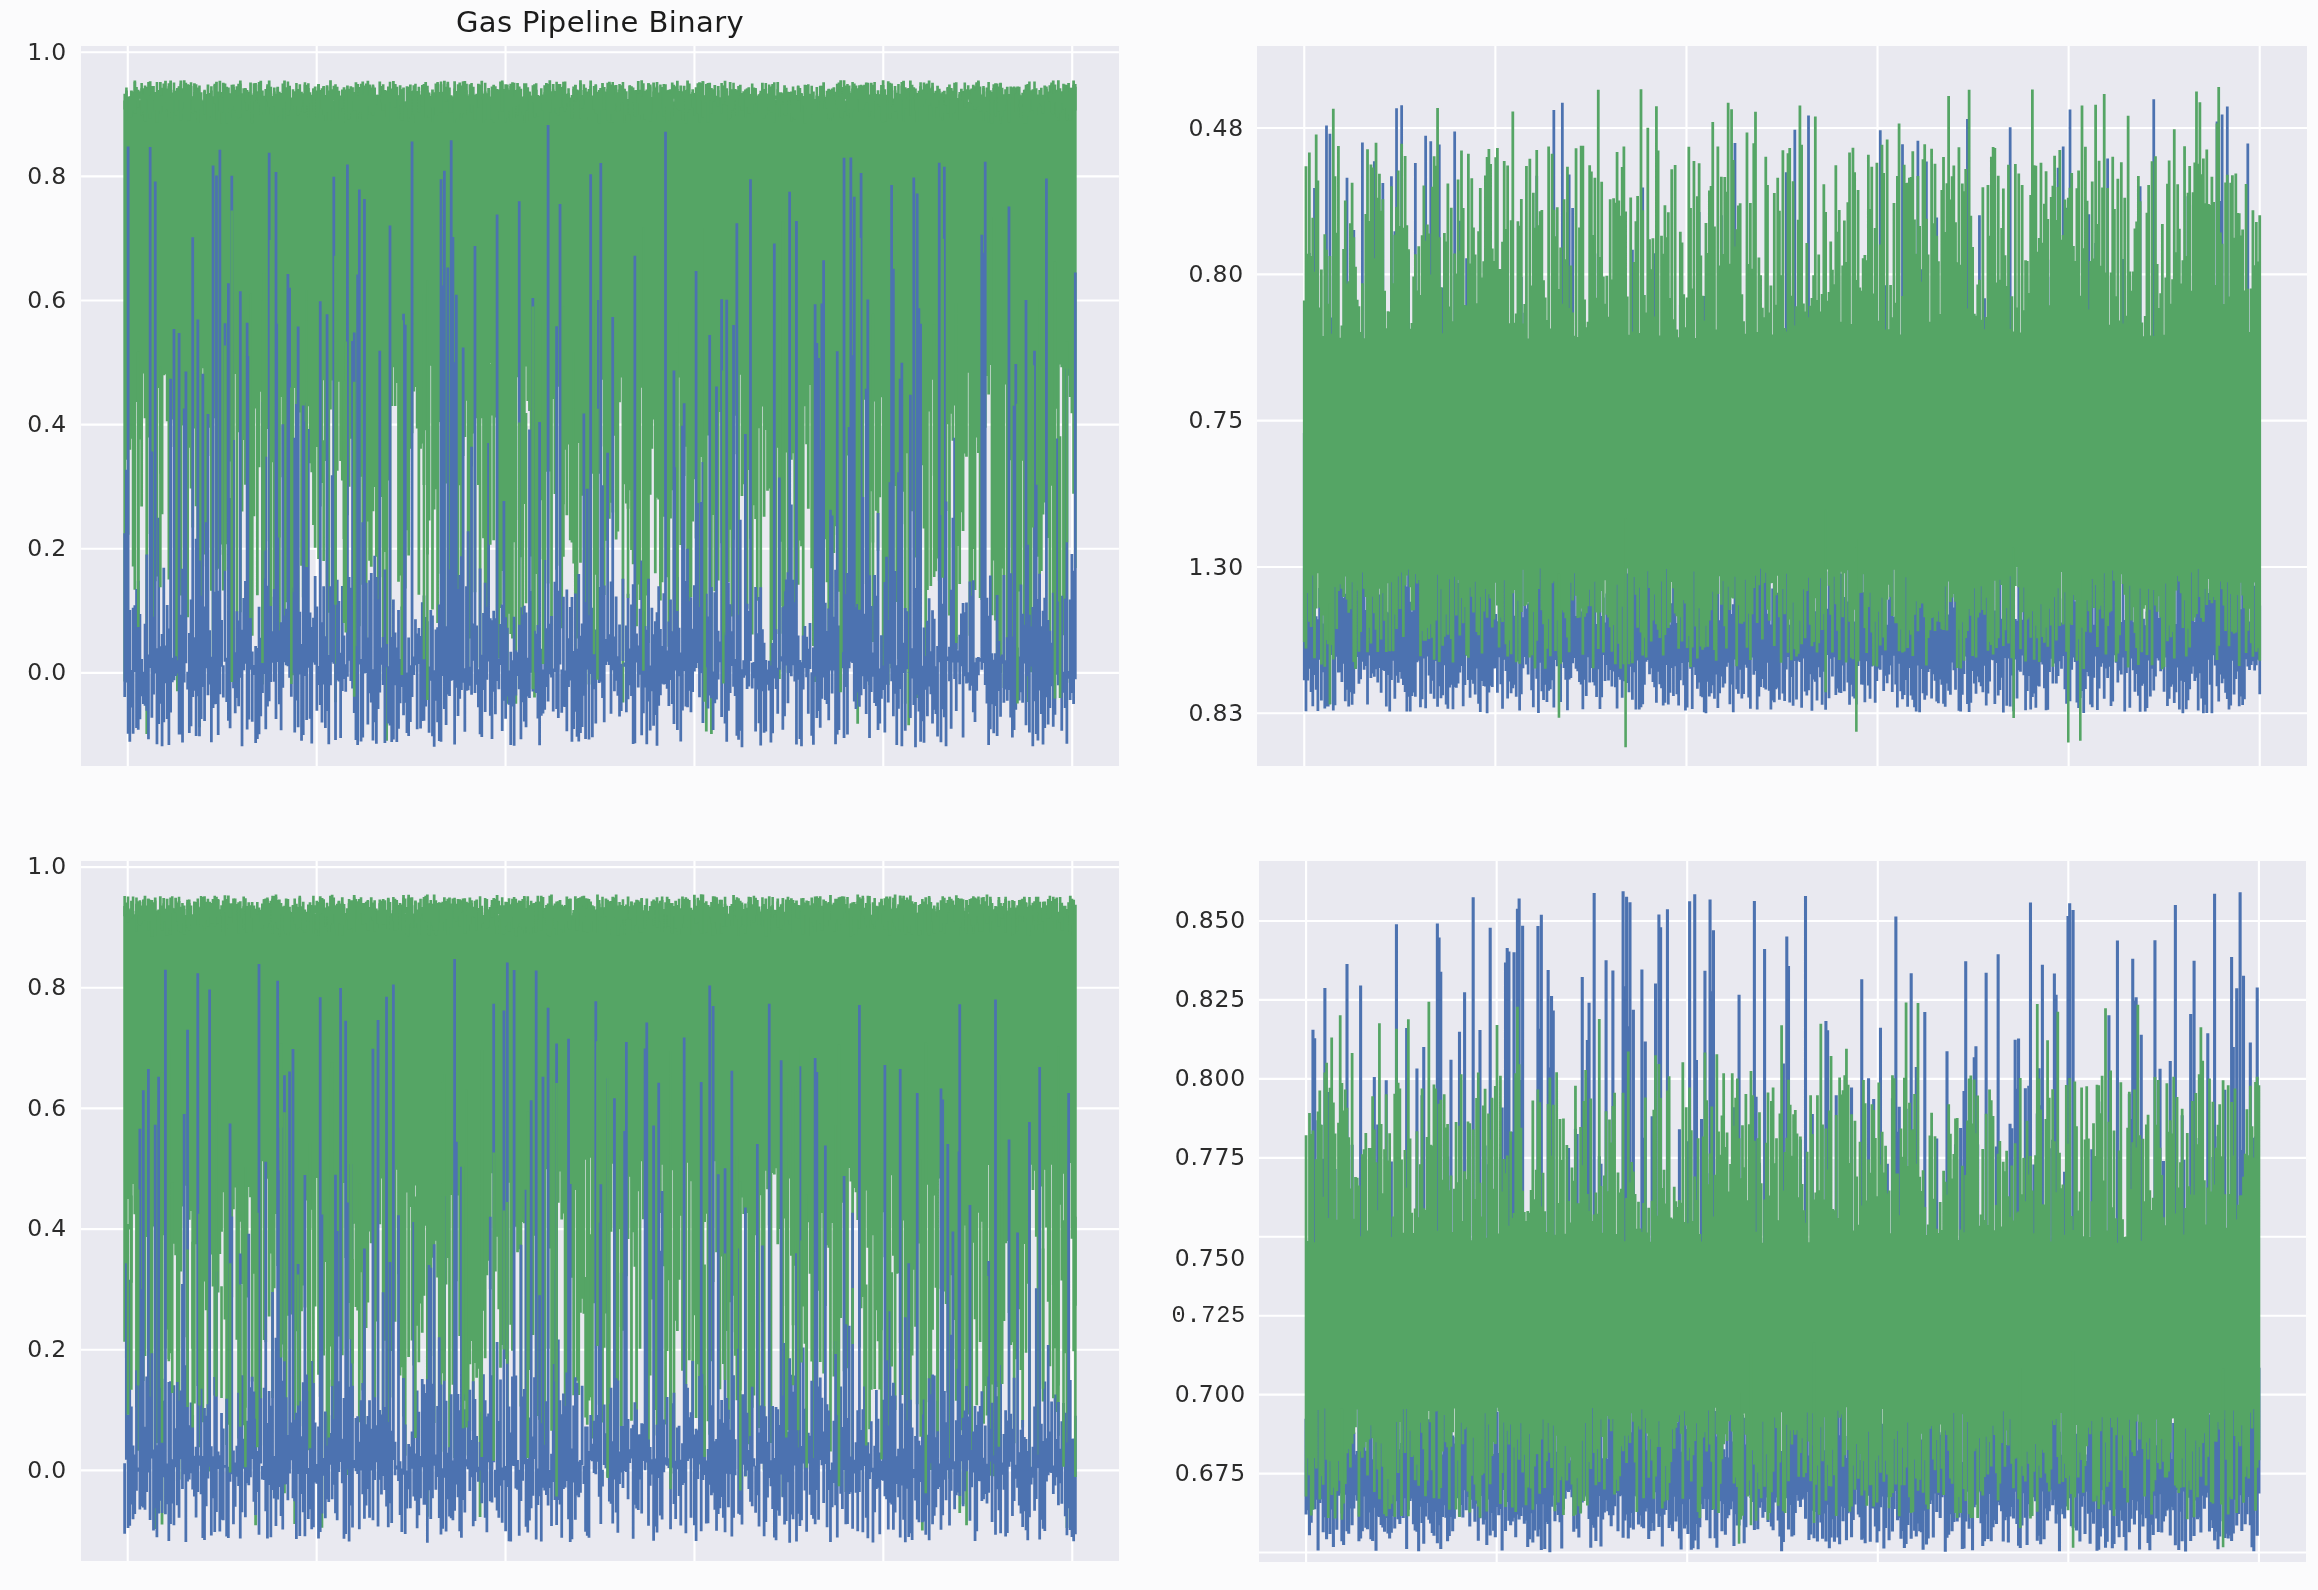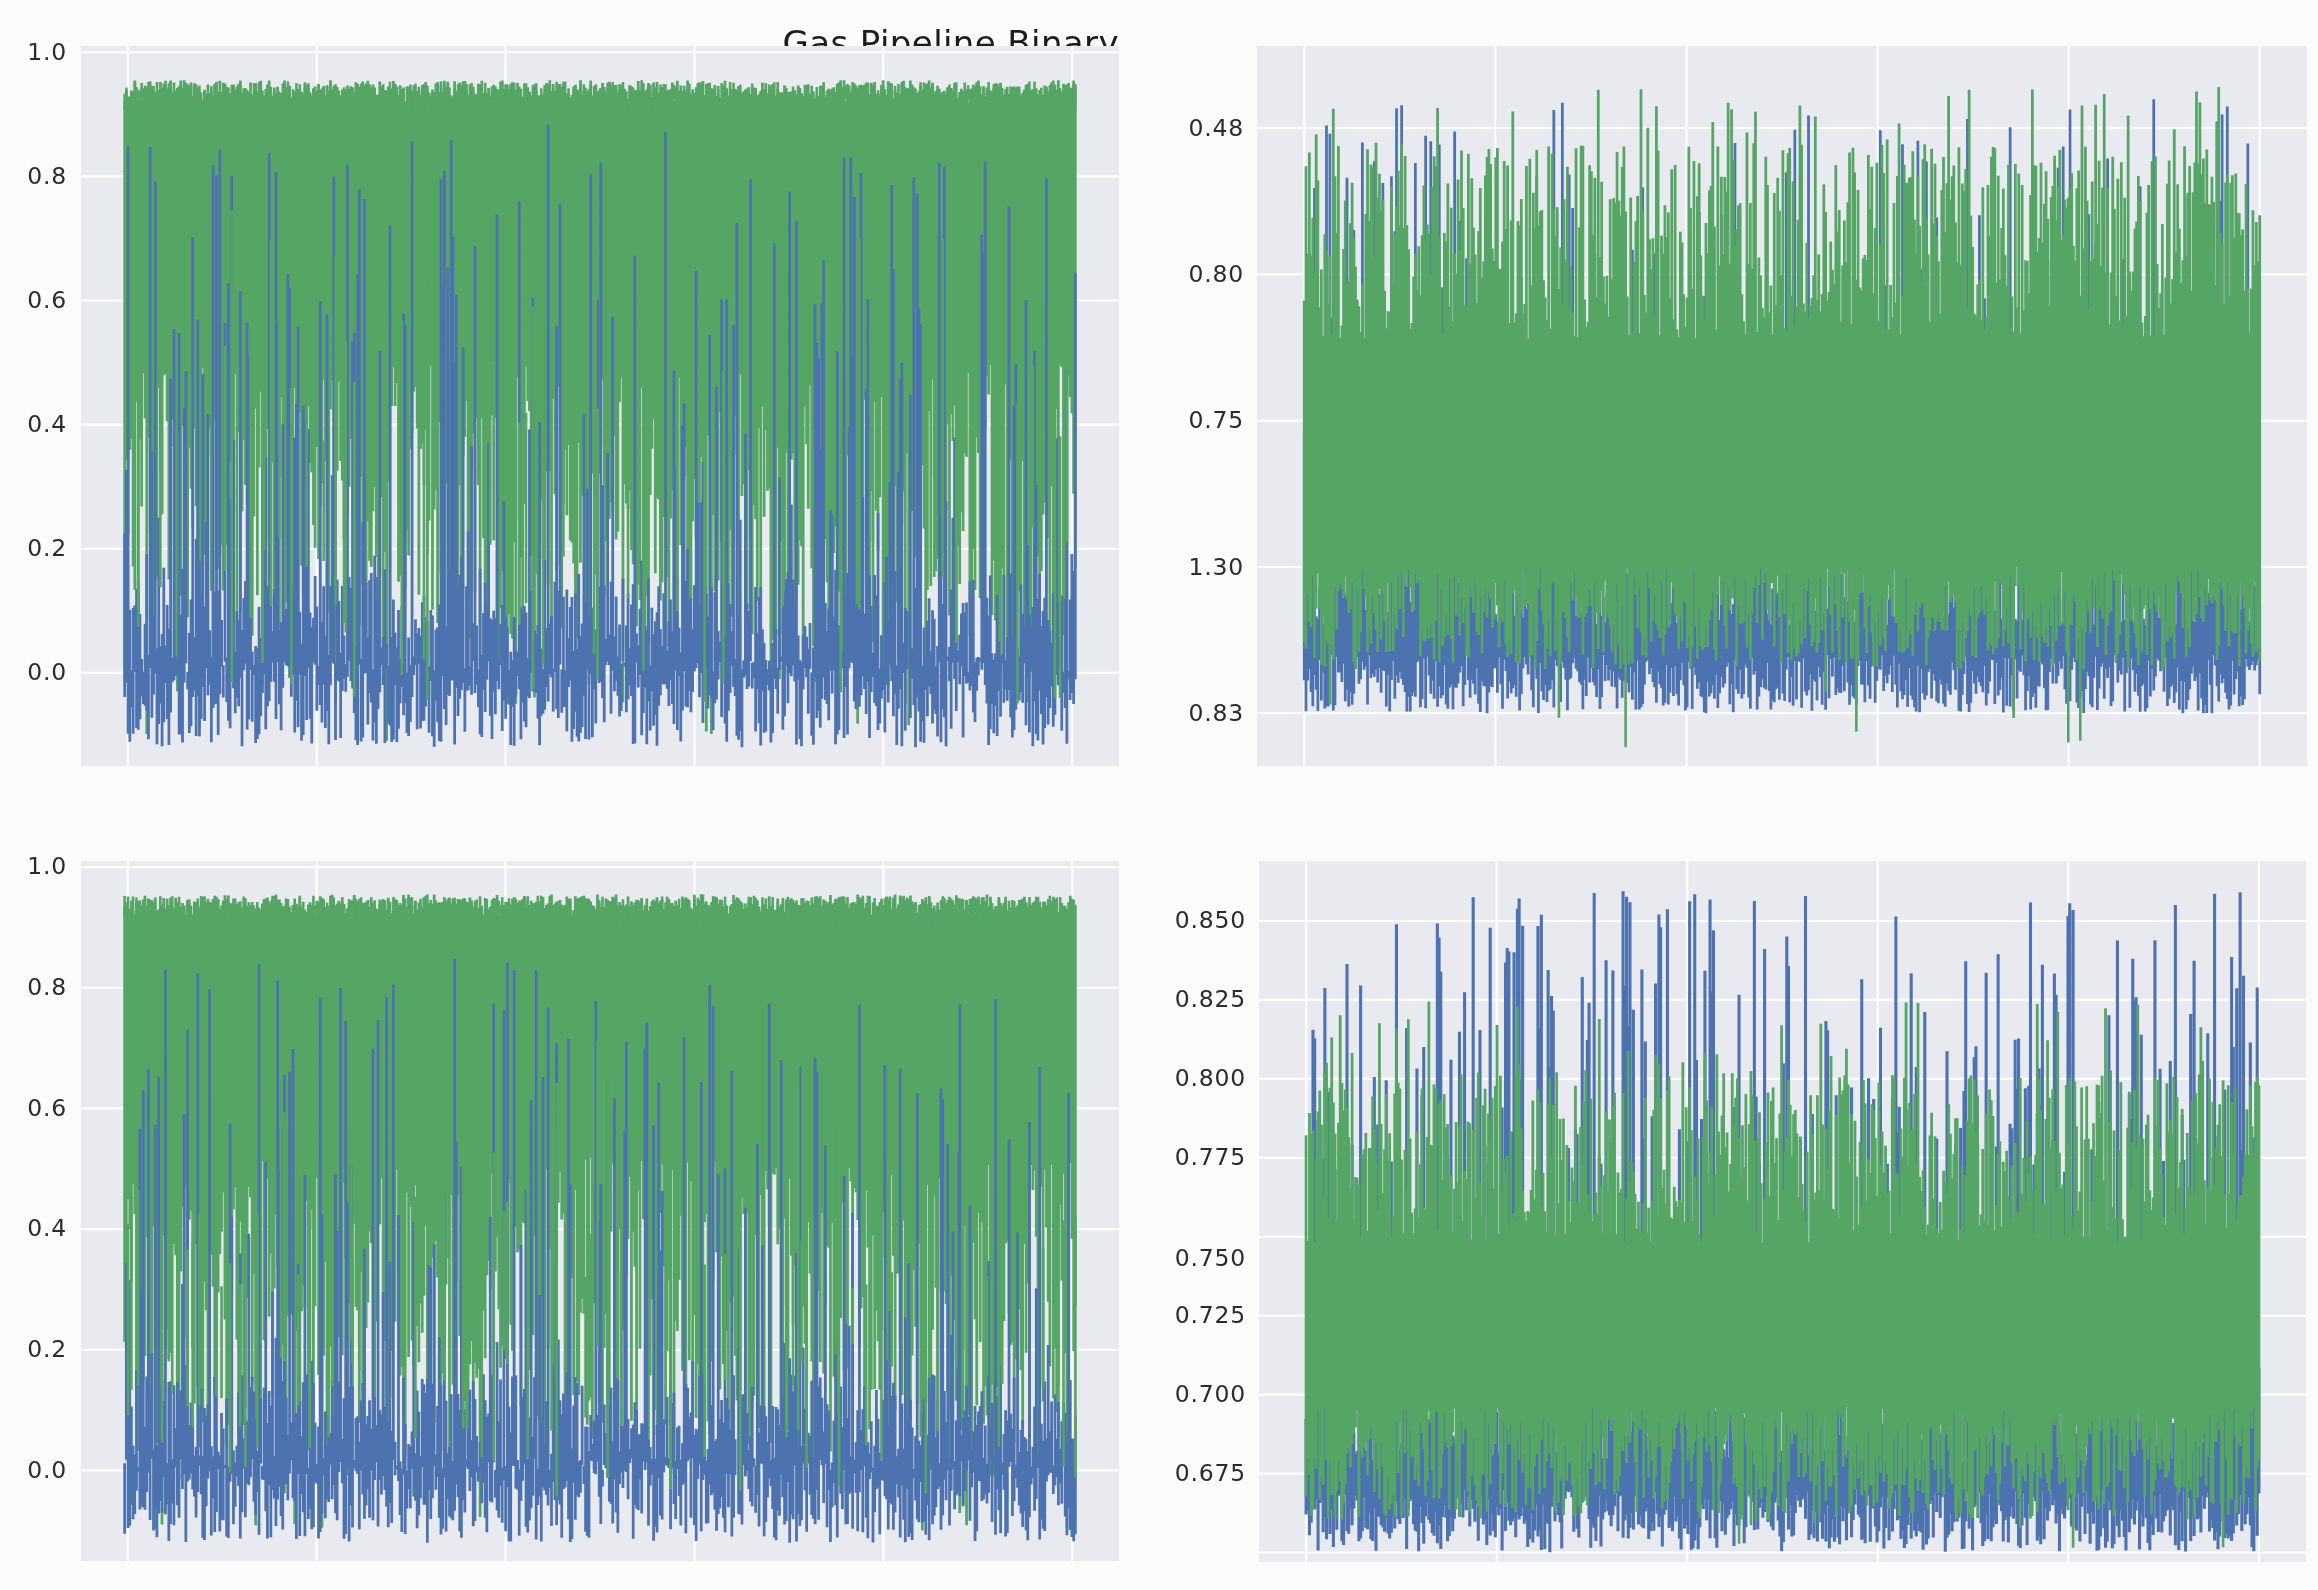--- a/index.html
+++ b/index.html
@@ -5,26 +5,25 @@
   html,body{margin:0;padding:0;}
   body{
     width:2319px;height:1591px;
     background:#fbfbfc;
     font-family:"DejaVu Sans","Liberation Sans",sans-serif;
     overflow:hidden;
   }
   #figure{position:relative;width:2319px;height:1591px;}
   .chart-title{
     position:absolute;
-    text-align:right;
-    font-size:34px;
+    text-align:center;
+    font-size:29px;
     color:#1c1c1c;
     letter-spacing:0.4px;
     white-space:nowrap;
-    margin-top:18px;
   }
   #title-0{left:81px;top:4.9px;width:1038px;}
   #title-1{left:1257px;top:4.9px;width:1050px;}
   #title-2{left:81px;top:818px;width:1038px;}
   #title-3{left:1259px;top:818px;width:1047px;}
   svg.plot-area{position:absolute;background:#e9e9f0;display:block;}
   #plot-0{left:81px;top:46px;}
   #plot-1{left:1257px;top:46px;}
   #plot-2{left:81px;top:861px;}
   #plot-3{left:1259px;top:861px;}
@@ -87,18 +86,18 @@
     <div class="y-tick-label" style="left: -55px; top: 973px;">0.8</div>
     <div class="y-tick-label" style="left: -55px; top: 1094px;">0.6</div>
     <div class="y-tick-label" style="left: -55px; top: 1214px;">0.4</div>
     <div class="y-tick-label" style="left: -55px; top: 1335px;">0.2</div>
     <div class="y-tick-label" style="left: -55px; top: 1456px;">0.0</div>
     <div class="y-tick-label" style="left: 1124px; top: 906px;">0.850</div>
     <div class="y-tick-label" style="left: 1124px; top: 985px;">0.825</div>
     <div class="y-tick-label" style="left: 1124px; top: 1064px;">0.800</div>
     <div class="y-tick-label" style="left: 1124px; top: 1143px;">0.775</div>
     <div class="y-tick-label" style="left: 1124px; top: 1244px;">0.750</div>
-    <div class="y-tick-label" style="left: 1124px; top: 1301px;">0.725</div>
+    <div class="y-tick-label" style="left: 1124px; top: 1301px; font-family: Liberation Mono, monospace;">0.725</div>
     <div class="y-tick-label" style="left: 1124px; top: 1380px;">0.700</div>
     <div class="y-tick-label" style="left: 1124px; top: 1459px;">0.675</div>
     <div class="y-tick-label" style="left: 1124px; top: 1538px; margin-top: 47px;">0.650</div>
   </div>
 
 
 </body></html>

